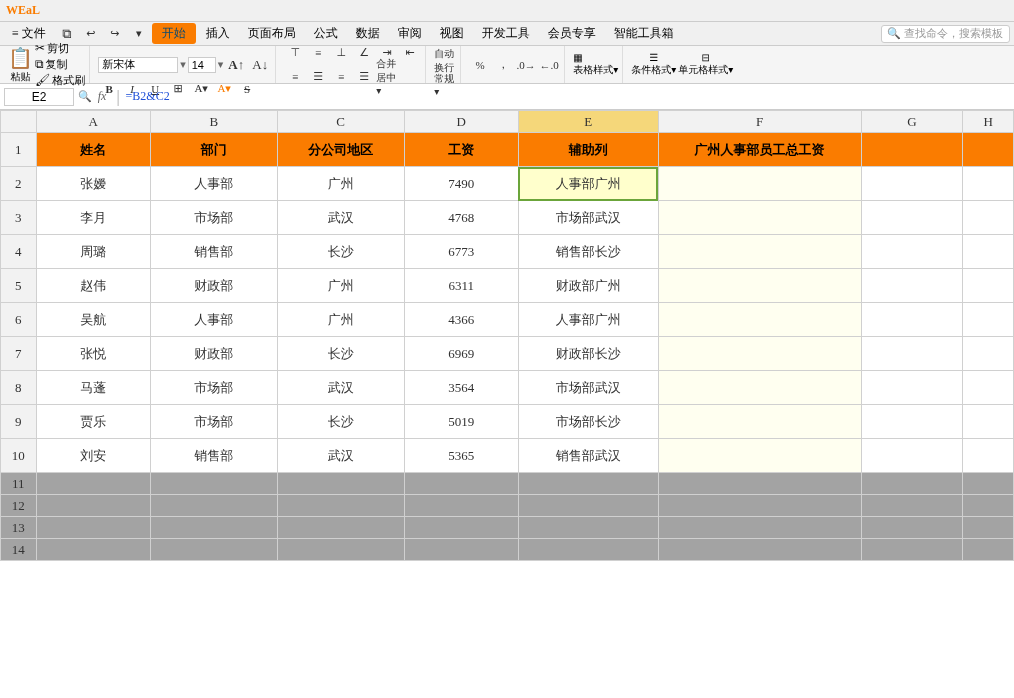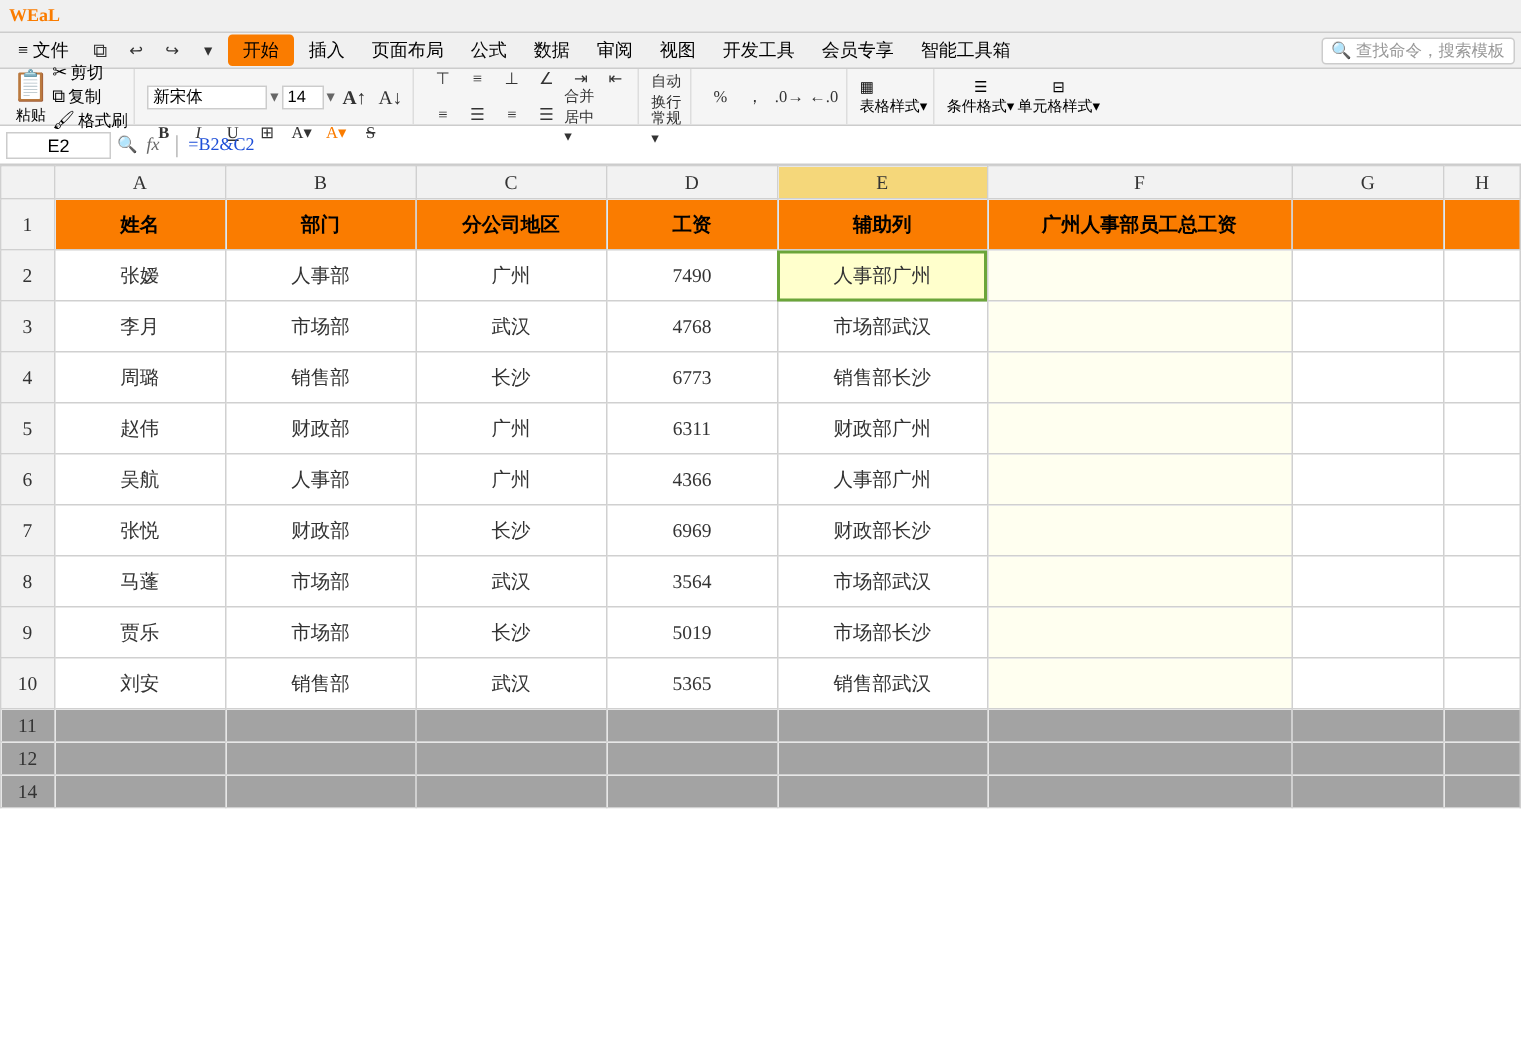--- a/index.html
+++ b/index.html
@@ -25,21 +25,21 @@
       font-size: 12px;
       gap: 2px;
     }
     .menu-item {
       padding: 2px 8px;
       cursor: pointer;
       border-radius: 2px;
     }
     .menu-item.active {
       background: #fa7c00;
-      color: #000000;
+      color: #0c4a6e;
       border-radius: 3px;
       padding: 2px 10px;
     }
 
     
     .toolbar {
       background: #f5f5f5;
       height: 38px;
       display: flex;
       align-items: center;
@@ -446,20 +446,31 @@
           <td></td>
           <td></td>
           <td></td>
           <td></td>
           <td></td>
           <td></td>
           <td></td>
           <td></td>
         </tr>
         <tr class="empty-row">
+          <td class="row-num">13</td>
+          <td></td>
+          <td></td>
+          <td></td>
+          <td></td>
+          <td></td>
+          <td></td>
+          <td></td>
+          <td></td>
+        </tr>
+        <tr class="empty-row">
           <td class="row-num">14</td>
           <td></td>
           <td></td>
           <td></td>
           <td></td>
           <td></td>
           <td></td>
           <td></td>
           <td></td>
         </tr>

